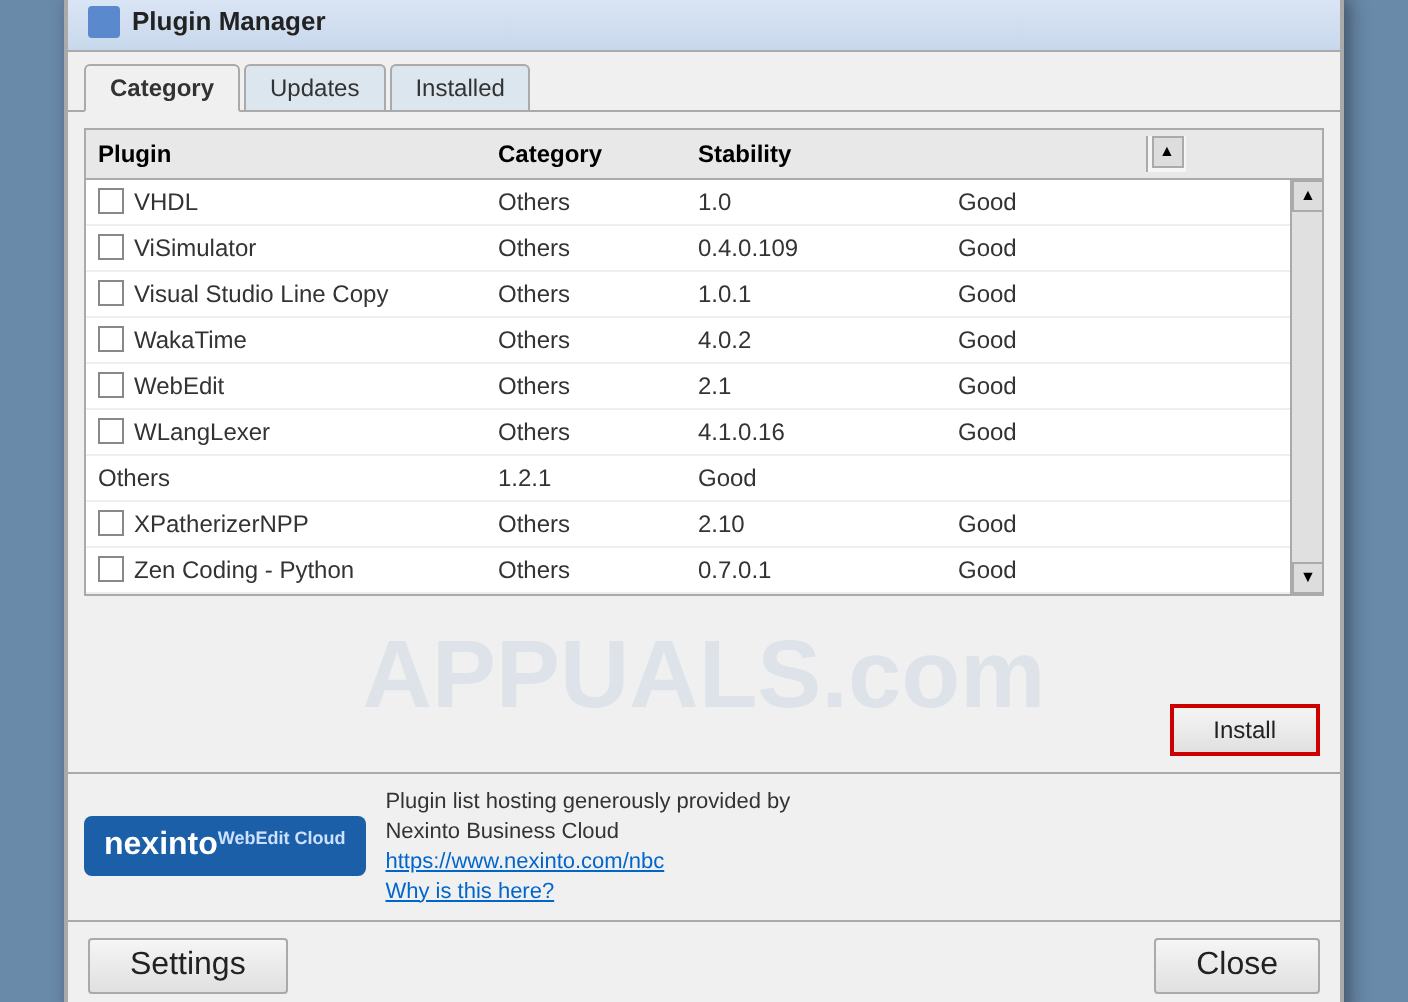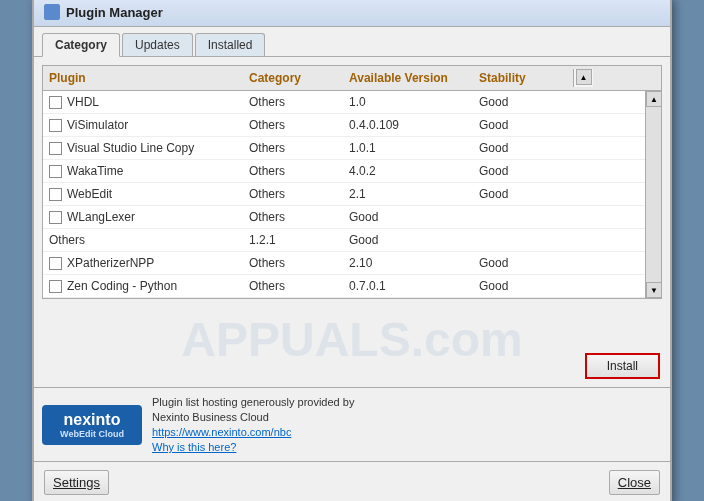--- a/index.html
+++ b/index.html
@@ -80,21 +80,21 @@
     .table-header {
       display: grid;
       grid-template-columns: 200px 100px 130px 100px 20px;
       background: #e8e8e8;
       border-bottom: 1px solid #aaa;
       padding: 3px 0;
     }
     .table-header-cell {
       padding: 2px 6px;
       font-weight: bold;
-      color: #a16207;
+      color: #000000;
       font-size: 12px;
     }
     .table-body {
       flex: 1;
       overflow-y: scroll;
       overflow-x: hidden;
     }
     .table-row {
       display: grid;
       grid-template-columns: 200px 100px 130px 100px;
@@ -164,21 +164,21 @@
     .nexinto-logo {
       background: #1a5fa8;
       color: white;
       padding: 6px 10px;
       border-radius: 4px;
       font-size: 14px;
       font-weight: bold;
       min-width: 100px;
       text-align: center;
       display: flex;
-      flex-direction: column;
+      flex-direction: row;
     }
     .nexinto-logo .nex {
       color: white;
       font-size: 16px;
     }
     .nexinto-logo .sub {
       font-size: 9px;
       color: #cce0ff;
     }
     .footer-text {
@@ -205,26 +205,25 @@
       display: flex;
       justify-content: space-between;
       align-items: center;
       padding: 8px 10px;
       border-top: 1px solid #aaa;
       background: #f0f0f0;
     }
     .bottom-btn {
       border: 1px solid #aaa;
       background: linear-gradient(to bottom, #f5f5f5, #e0e0e0);
-      padding: 4px 8px;
-      cursor: pointer;
-      font-size: 13px;
+      padding: 4px 20px;
+      cursor: pointer;
+      font-size: 16px;
       color: #222;
       border-radius: 2px;
-      text-decoration: underline;
     }
     .watermark {
       position: absolute;
       left: 50%;
       top: 40%;
       transform: translate(-50%, -50%);
       font-size: 48px;
       font-weight: bold;
       color: rgba(180,200,220,0.3);
       pointer-events: none;
@@ -252,21 +251,20 @@
       <span>Installed</span>
     </div>
   </div>
 
   <div class="content">
     <div class="table-container">
 
       <div class="table-header">
         <div class="table-header-cell">Plugin</div>
         <div class="table-header-cell">Category</div>
-        <div class="table-header-cell">Available Version</div>
         <div class="table-header-cell">Stability</div>
         <div class="scrollbar-col" style="grid-row:1; grid-column:5;">
           <div class="scroll-btn">▲</div>
         </div>
       </div>
 
       <div style="display:flex; flex:1; overflow:hidden;">
         <div class="table-body" style="flex:1;">
 
         <div class="table-row">
@@ -313,20 +311,21 @@
               <div class="table-cell">Others</div>
               <div class="table-cell">2.1</div>
               <div class="table-cell">Good</div>
             </div>
             <div class="table-row">
               <div class="table-cell">
                 <span class="checkbox"></span>
                 <span>WLangLexer</span>
               </div>
               <div class="table-cell">Others</div>
+              <div class="table-cell">4.1.0.16</div>
               <div class="table-cell">Good</div>
             </div>
             <div class="table-row">
               <div class="table-cell">Others</div>
               <div class="table-cell">1.2.1</div>
               <div class="table-cell">Good</div>
             </div>
             <div class="table-row">
               <div class="table-cell">
                 <span class="checkbox"></span>

